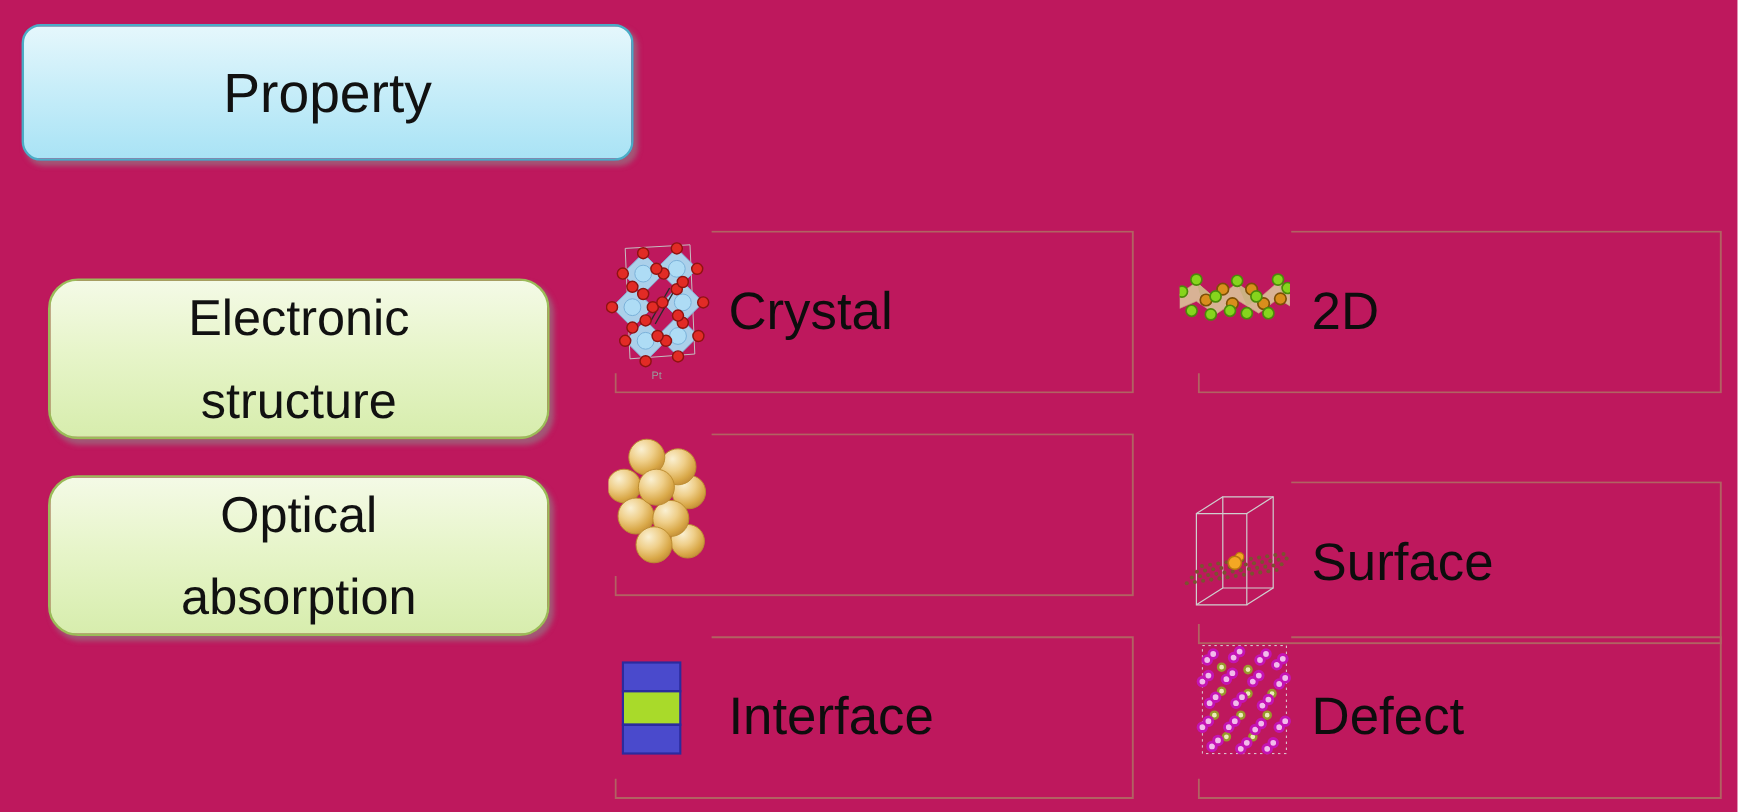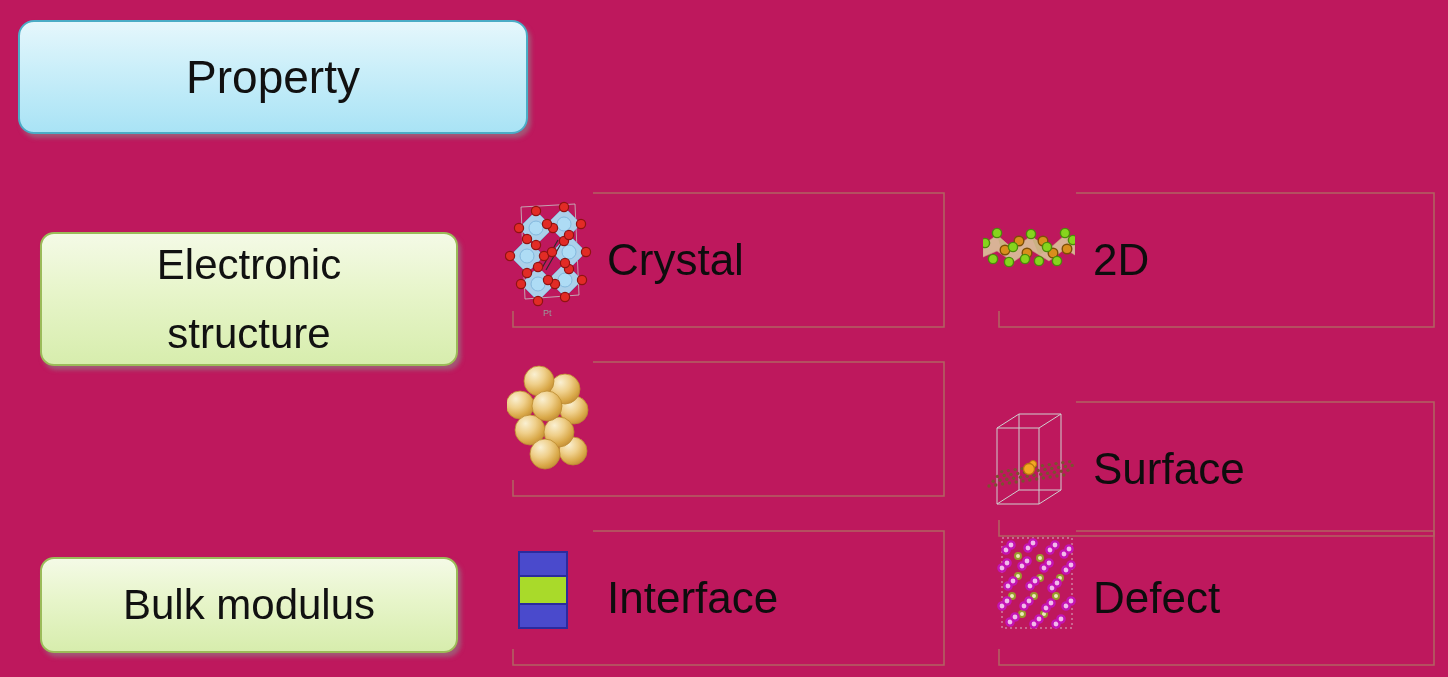--- a/index.html
+++ b/index.html
@@ -11,21 +11,21 @@
        font-size:46px;border-radius:16px;box-shadow:3px 4px 4px rgba(140,140,140,.55);}
   .hdr-property{left:18px;top:20px;width:506px;height:110px;
        background:linear-gradient(180deg,#e5f7fc 0%,#c9eef9 45%,#a9e3f5 100%);
        border:2px solid #4bacc6;}
   .hdr-structure{left:712px;top:20px;width:502px;height:110px;
        background:linear-gradient(180deg,#fce2e1 0%,#facccA 45%,#f5aba8 100%);
        border:2px solid #a84a4c;}
 
   
   .pbox{position:absolute;left:40px;width:414px;display:flex;align-items:center;justify-content:center;
-        text-align:center;font-size:42px;line-height:1.65;border:2px solid #9bbb59;border-radius:14px;
+        text-align:center;font-size:42px;line-height:1.65;border:2px solid #9bbb59;border-radius:25px;
         background:linear-gradient(180deg,#f4fae6 0%,#e7f5ca 45%,#d7edad 100%);
         box-shadow:3px 4px 4px rgba(140,140,140,.55);}
   .pbox span{display:inline-block;max-width:310px;}
   .pbox-1{top:232px;height:130px;}
   .pbox-2{top:396px;height:130px;}
   .pbox-3{top:557px;height:92px;}
 
   
   .s-item{position:absolute;width:440px;height:136px;}
   .it-crystal{left:505px;top:192px;}
@@ -55,22 +55,22 @@
 
 <div class="canvas">
 
   <div class="hdr hdr-property">
     <span>Property</span>
   </div>
 
   <div class="pbox pbox-1">
     <span>Electronic structure</span>
   </div>
-  <div class="pbox pbox-3">
-    <span>Bulk modulus</span>
+  <div class="pbox pbox-2">
+    <span>Optical absorption</span>
   </div>
 
   <div class="s-item it-crystal">
     <svg class="frame-l" viewBox="0 0 433 136" preserveAspectRatio="none">
       <path d="M81 1 H432 V135 H1 V119" fill="none" stroke="#b26262" stroke-width="1.6"></path>
     </svg>
     <svg class="icon ic-crystal" width="88" height="124" viewBox="0 0 88 124">
       <path d="M16 12 L70 9 L74 100 L20 104 Z" fill="none" stroke="#c6c6c6" stroke-width="0.8"></path>
       <g fill="#abd0ea" stroke="#84b6da" stroke-width="0.8">
         <polygon points="14,33 31,16 48,33 31,50"></polygon>

